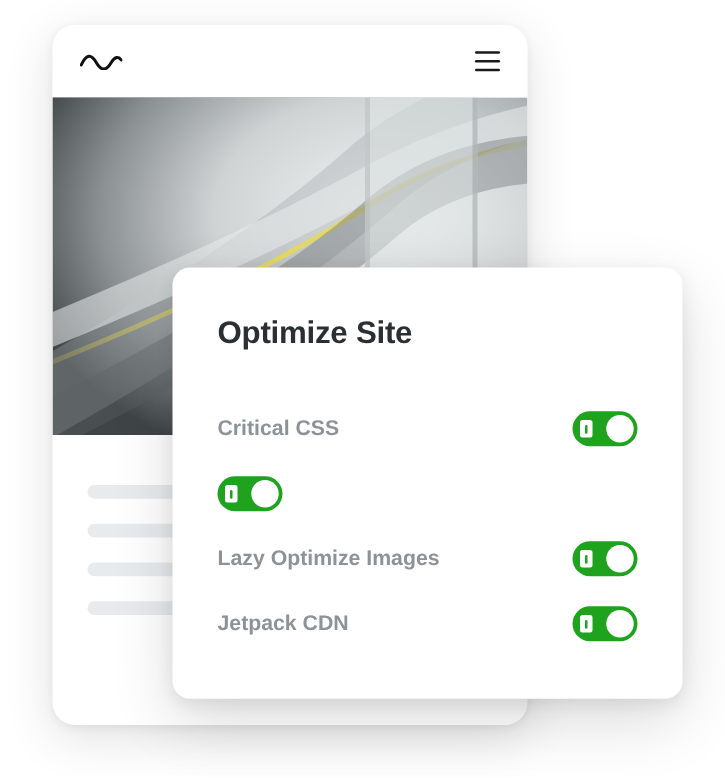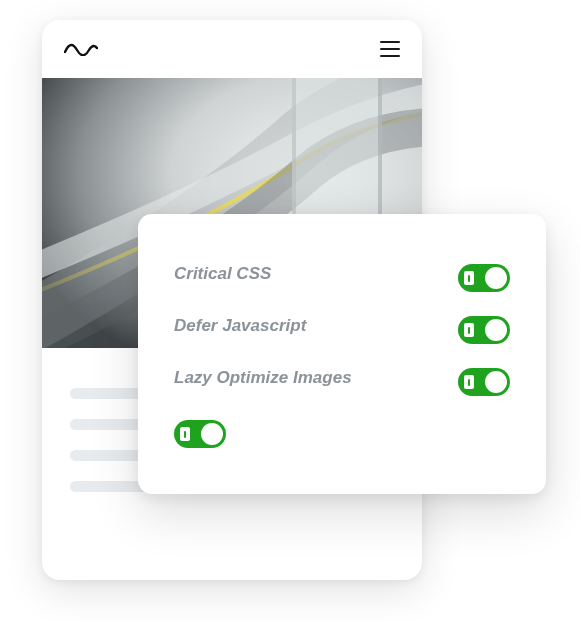--- a/index.html
+++ b/index.html
@@ -91,23 +91,23 @@
   .panel-title {
     font-size: 25px;
     font-weight: 700;
     color: #2a2f33;
     letter-spacing: -0.2px;
     margin-bottom: 36px;
   }
 
   .row {
     display: flex;
+    align-items: center;
     justify-content: space-between;
     padding: 12px 0;
-    font-style: italic;
   }
   .row-label {
     font-size: 17px;
     font-weight: 600;
     color: #8b9399;
   }
 
   .toggle {
     width: 52px;
     height: 28px;
@@ -192,44 +192,45 @@
 
   <div class="skeleton">
     <div class="bar w1"></div>
     <div class="bar w2"></div>
     <div class="bar w3"></div>
     <div class="bar w4"></div>
   </div>
 </div>
 
 <div class="panel">
+  <div class="panel-title">Optimize Site</div>
 
   <div class="row">
     <div class="row-label">Critical CSS</div>
     <div class="toggle">
       <div class="badge"></div>
       <div class="knob"></div>
     </div>
   </div>
 
   <div class="row">
-    <div class="row-label">Defer Javascript</div>
     <div class="toggle">
       <div class="badge"></div>
       <div class="knob"></div>
     </div>
   </div>
 
   <div class="row">
     <div class="row-label">Lazy Optimize Images</div>
     <div class="toggle">
       <div class="badge"></div>
       <div class="knob"></div>
     </div>
   </div>
 
   <div class="row">
+    <div class="row-label">Jetpack CDN</div>
     <div class="toggle">
       <div class="badge"></div>
       <div class="knob"></div>
     </div>
   </div>
 </div>
 
 </body></html>

